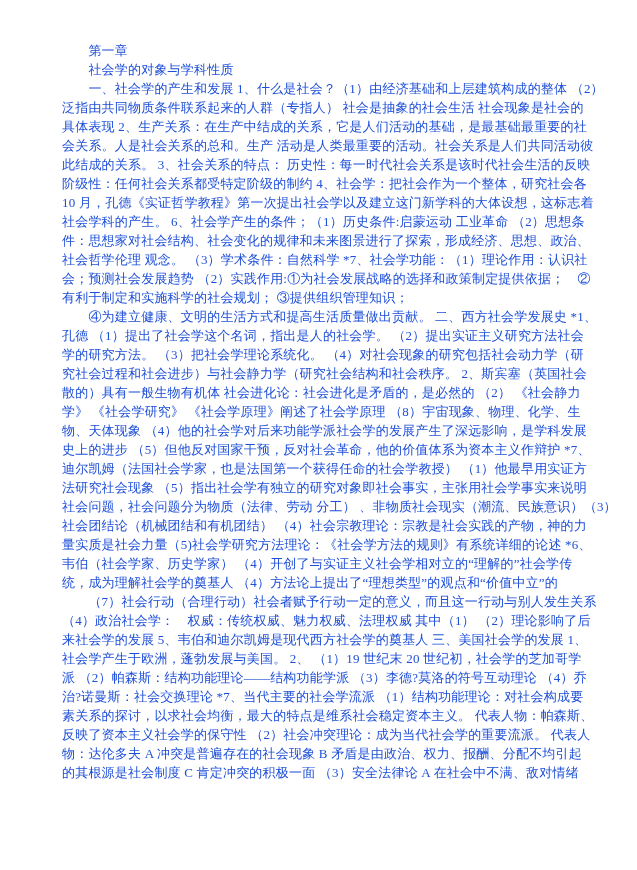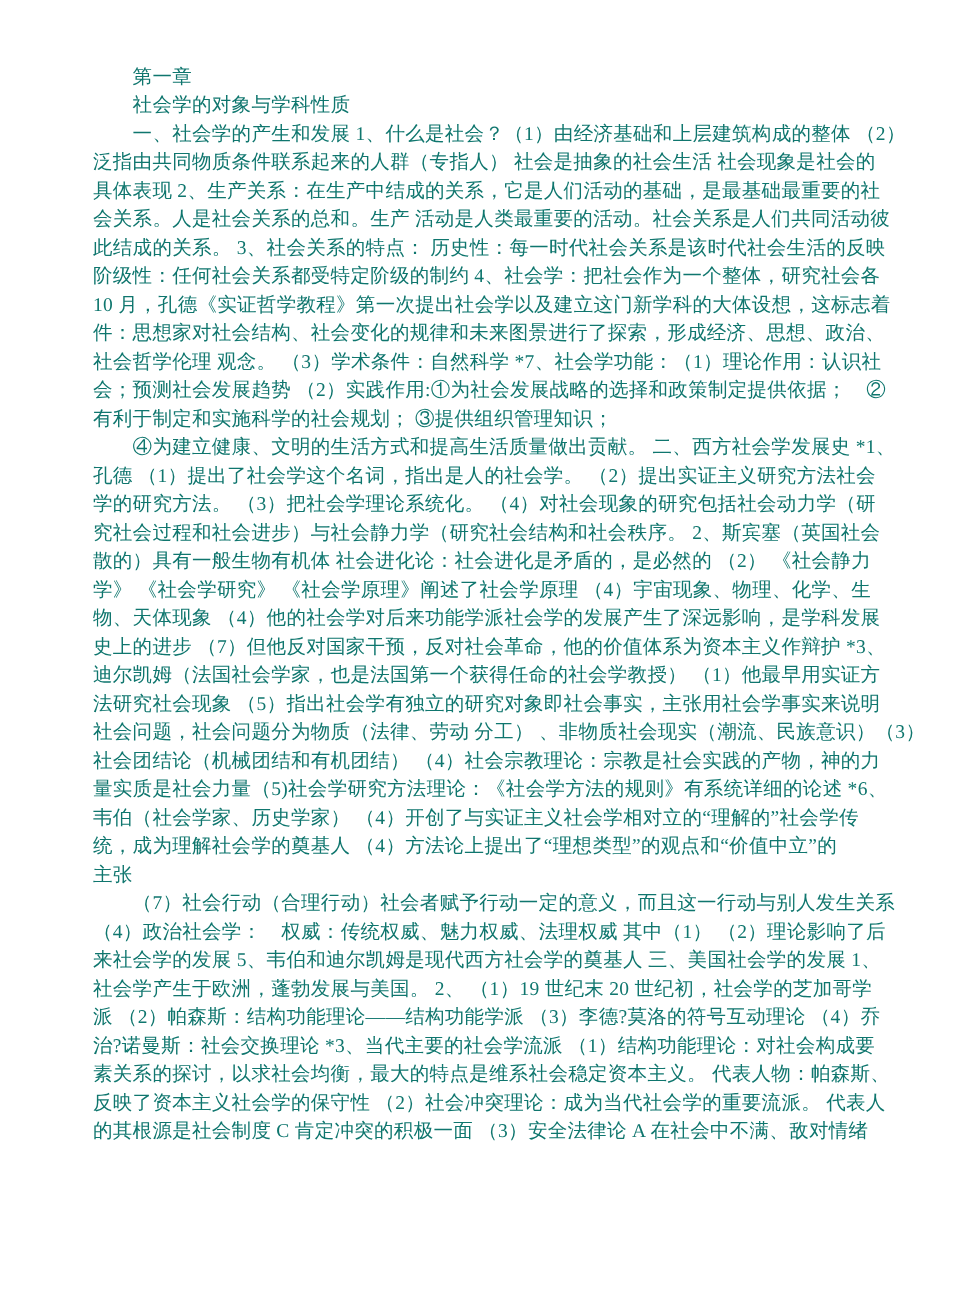--- a/index.html
+++ b/index.html
@@ -25,53 +25,54 @@
   }
   .line {
     white-space: pre;
     height: 19px;
   }
 </style>
 </head>
 <body>
 
 <div class="page" style="background: rgb(255, 255, 255);">
-  <div class="text-block" id="lines-container" style="color: #0f766e;">
+  <div class="text-block" id="lines-container" style="color: #1d4ed8;">
       <div class="line">　　第一章</div>
       <div class="line">　　社会学的对象与学科性质</div>
       <div class="line">　　一、社会学的产生和发展 1、什么是社会？（1）由经济基础和上层建筑构成的整体 （2）</div>
       <div class="line">泛指由共同物质条件联系起来的人群（专指人） 社会是抽象的社会生活 社会现象是社会的</div>
       <div class="line">具体表现 2、生产关系：在生产中结成的关系，它是人们活动的基础，是最基础最重要的社</div>
       <div class="line">会关系。人是社会关系的总和。生产 活动是人类最重要的活动。社会关系是人们共同活动彼</div>
       <div class="line">此结成的关系。 3、社会关系的特点： 历史性：每一时代社会关系是该时代社会生活的反映</div>
       <div class="line">阶级性：任何社会关系都受特定阶级的制约 4、社会学：把社会作为一个整体，研究社会各</div>
       <div class="line">10 月，孔德《实证哲学教程》第一次提出社会学以及建立这门新学科的大体设想，这标志着</div>
+      <div class="line">社会学科的产生。 6、社会学产生的条件；（1）历史条件:启蒙运动 工业革命 （2）思想条</div>
       <div class="line">件：思想家对社会结构、社会变化的规律和未来图景进行了探索，形成经济、思想、政治、</div>
       <div class="line">社会哲学伦理 观念。 （3）学术条件：自然科学 *7、社会学功能：（1）理论作用：认识社</div>
       <div class="line">会；预测社会发展趋势 （2）实践作用:①为社会发展战略的选择和政策制定提供依据；　②</div>
       <div class="line">有利于制定和实施科学的社会规划； ③提供组织管理知识；</div>
       <div class="line">　　④为建立健康、文明的生活方式和提高生活质量做出贡献。 二、西方社会学发展史 *1、</div>
       <div class="line">孔德 （1）提出了社会学这个名词，指出是人的社会学。 （2）提出实证主义研究方法社会</div>
       <div class="line">学的研究方法。 （3）把社会学理论系统化。 （4）对社会现象的研究包括社会动力学（研</div>
       <div class="line">究社会过程和社会进步）与社会静力学（研究社会结构和社会秩序。 2、斯宾塞（英国社会</div>
       <div class="line">散的）具有一般生物有机体 社会进化论：社会进化是矛盾的，是必然的 （2） 《社会静力</div>
-      <div class="line">学》 《社会学研究》 《社会学原理》阐述了社会学原理 （4）宇宙现象、物理、化学、生</div>
+      <div class="line">学》 《社会学研究》 《社会学原理》阐述了社会学原理 （8）宇宙现象、物理、化学、生</div>
       <div class="line">物、天体现象 （4）他的社会学对后来功能学派社会学的发展产生了深远影响，是学科发展</div>
-      <div class="line">史上的进步 （7）但他反对国家干预，反对社会革命，他的价值体系为资本主义作辩护 *3、</div>
+      <div class="line">史上的进步 （5）但他反对国家干预，反对社会革命，他的价值体系为资本主义作辩护 *7、</div>
       <div class="line">迪尔凯姆（法国社会学家，也是法国第一个获得任命的社会学教授） （1）他最早用实证方</div>
       <div class="line">法研究社会现象 （5）指出社会学有独立的研究对象即社会事实，主张用社会学事实来说明</div>
       <div class="line">社会问题，社会问题分为物质（法律、劳动 分工） 、非物质社会现实（潮流、民族意识）（3）</div>
       <div class="line">社会团结论（机械团结和有机团结） （4）社会宗教理论：宗教是社会实践的产物，神的力</div>
       <div class="line">量实质是社会力量（5)社会学研究方法理论：《社会学方法的规则》有系统详细的论述 *6、</div>
       <div class="line">韦伯（社会学家、历史学家） （4）开创了与实证主义社会学相对立的“理解的”社会学传</div>
       <div class="line">统，成为理解社会学的奠基人 （4）方法论上提出了“理想类型”的观点和“价值中立”的</div>
-      <div class="line">主张</div>
       <div class="line">　　（7）社会行动（合理行动）社会者赋予行动一定的意义，而且这一行动与别人发生关系</div>
       <div class="line">（4）政治社会学：　权威：传统权威、魅力权威、法理权威 其中（1） （2）理论影响了后</div>
       <div class="line">来社会学的发展 5、韦伯和迪尔凯姆是现代西方社会学的奠基人 三、美国社会学的发展 1、</div>
       <div class="line">社会学产生于欧洲，蓬勃发展与美国。 2、 （1）19 世纪末 20 世纪初，社会学的芝加哥学</div>
       <div class="line">派 （2）帕森斯：结构功能理论——结构功能学派 （3）李德?莫洛的符号互动理论 （4）乔</div>
-      <div class="line">治?诺曼斯：社会交换理论 *3、当代主要的社会学流派 （1）结构功能理论：对社会构成要</div>
+      <div class="line">治?诺曼斯：社会交换理论 *7、当代主要的社会学流派 （1）结构功能理论：对社会构成要</div>
       <div class="line">素关系的探讨，以求社会均衡，最大的特点是维系社会稳定资本主义。 代表人物：帕森斯、</div>
       <div class="line">反映了资本主义社会学的保守性 （2）社会冲突理论：成为当代社会学的重要流派。 代表人</div>
+      <div class="line">物：达伦多夫 A 冲突是普遍存在的社会现象 B 矛盾是由政治、权力、报酬、分配不均引起</div>
       <div class="line">的其根源是社会制度 C 肯定冲突的积极一面 （3）安全法律论 A 在社会中不满、敌对情绪</div>
     </div>
 </div>
 
 </body></html>

